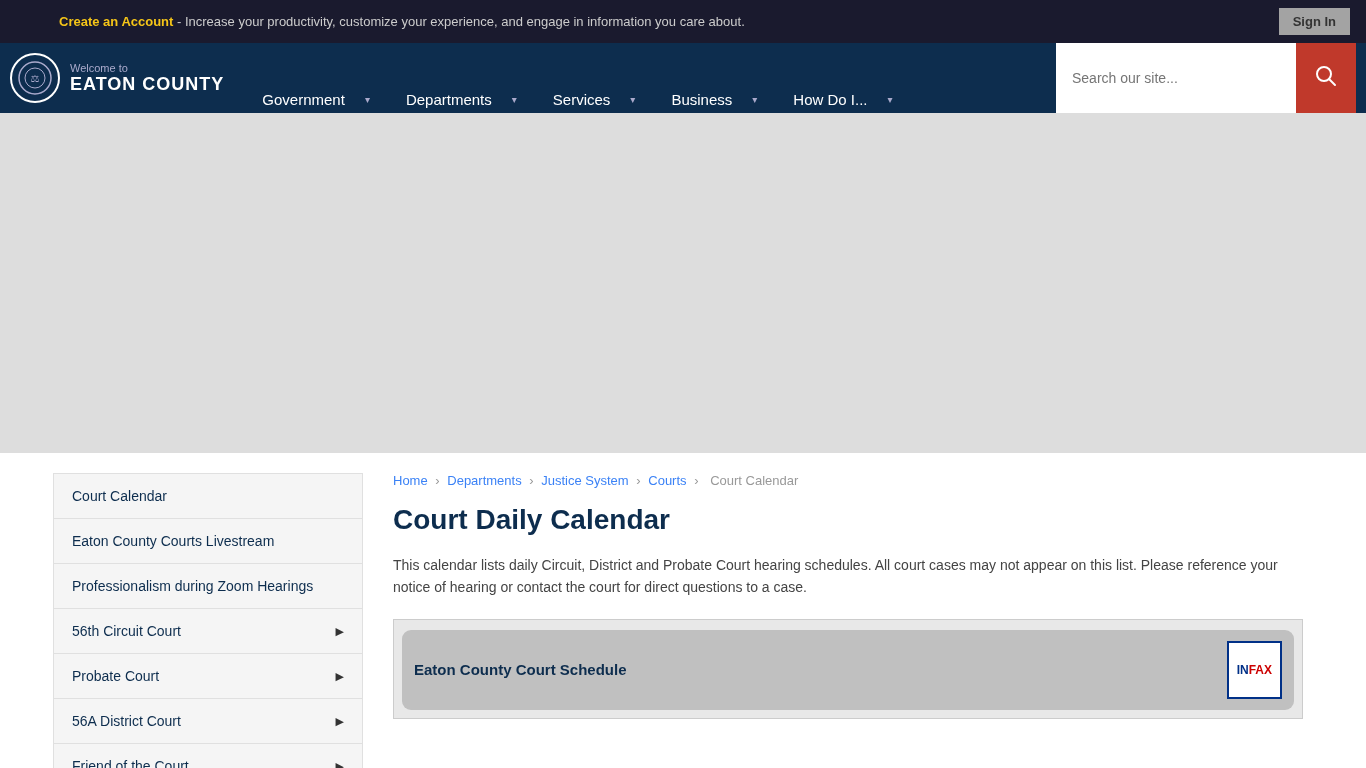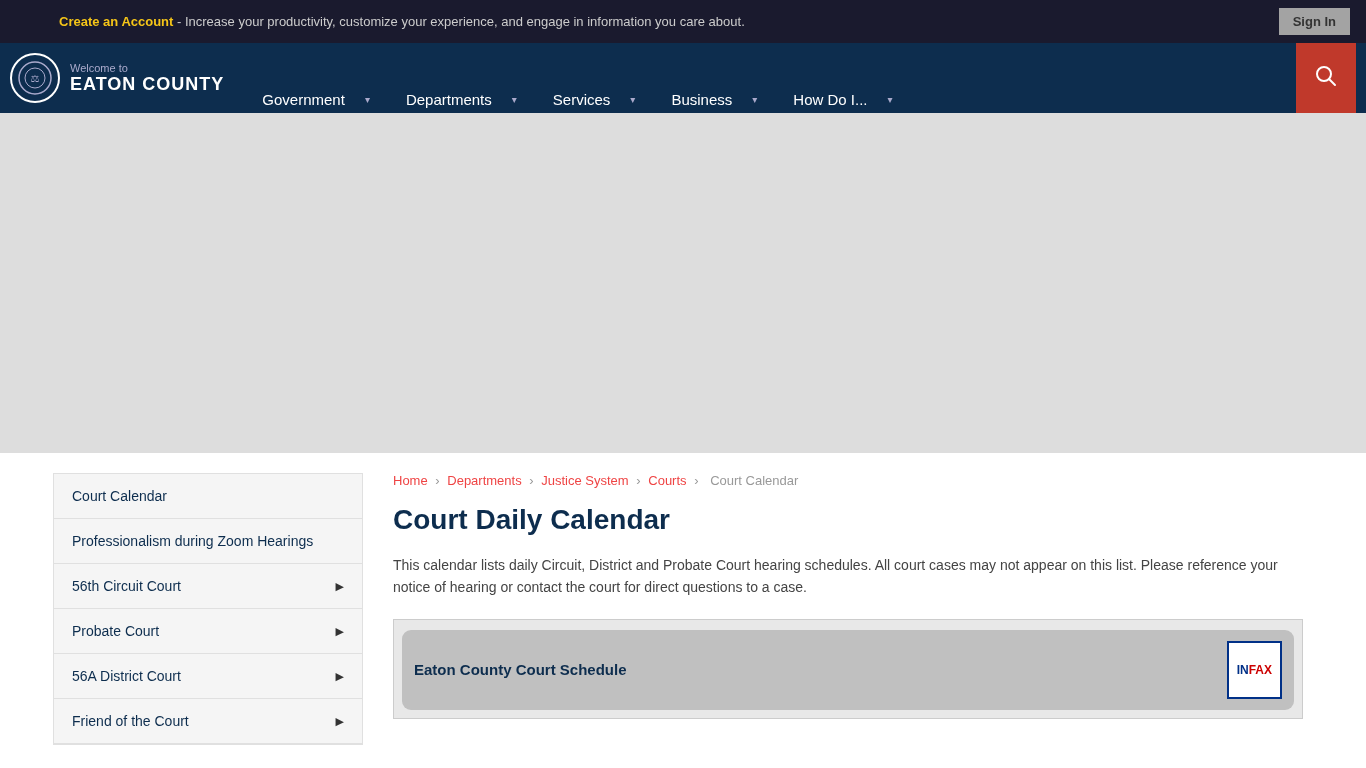--- a/index.html
+++ b/index.html
@@ -146,21 +146,21 @@
     
     .content-area {
       flex: 1;
       padding: 0 10px;
     }
     .breadcrumb {
       font-size: 13px;
       color: #666;
       margin-bottom: 16px;
     }
-    .breadcrumb a { color: #ef4444; text-decoration: none; }
+    .breadcrumb a { color: #3b82f6; text-decoration: none; }
     .breadcrumb span { color: #999; margin: 0 4px; }
     .page-title {
       font-size: 28px;
       font-weight: bold;
       color: #0d2d4e;
       margin-bottom: 18px;
     }
     .page-description {
       font-size: 14px;
       color: #444;
@@ -245,38 +245,42 @@
       <span>Business</span>
       <span class="nav-chevron">▾</span>
     </a>
     <a class="nav-item" href="#">
       <span>How Do I...</span>
       <span class="nav-chevron">▾</span>
     </a>
   </nav>
 
   <div class="search-area">
+    <input class="search-input" type="text" placeholder="Search our site..." style="">
     <button class="search-btn">
       <span class="search-icon-svg">
         <svg width="22" height="22" viewBox="0 0 22 22" fill="none">
           <circle cx="9" cy="9" r="7" stroke="white" stroke-width="2"></circle>
           <line x1="14" y1="14" x2="20" y2="20" stroke="white" stroke-width="2" stroke-linecap="round"></line>
         </svg>
       </span>
     </button>
   </div>
 </header>
 
 <div class="hero"></div>
 
 <div class="main-content">
 
   <aside class="sidebar">
     <a class="sidebar-item" href="#">
       <span>Court Calendar</span>
+    </a>
+    <a class="sidebar-item" href="#">
+      <span>Eaton County Courts Livestream</span>
     </a>
     <a class="sidebar-item" href="#">
       <span>Professionalism during Zoom Hearings</span>
     </a>
     <a class="sidebar-item" href="#">
       <span>56th Circuit Court</span>
       <span class="arrow">▶</span>
     </a>
     <a class="sidebar-item" href="#">
       <span>Probate Court</span>

